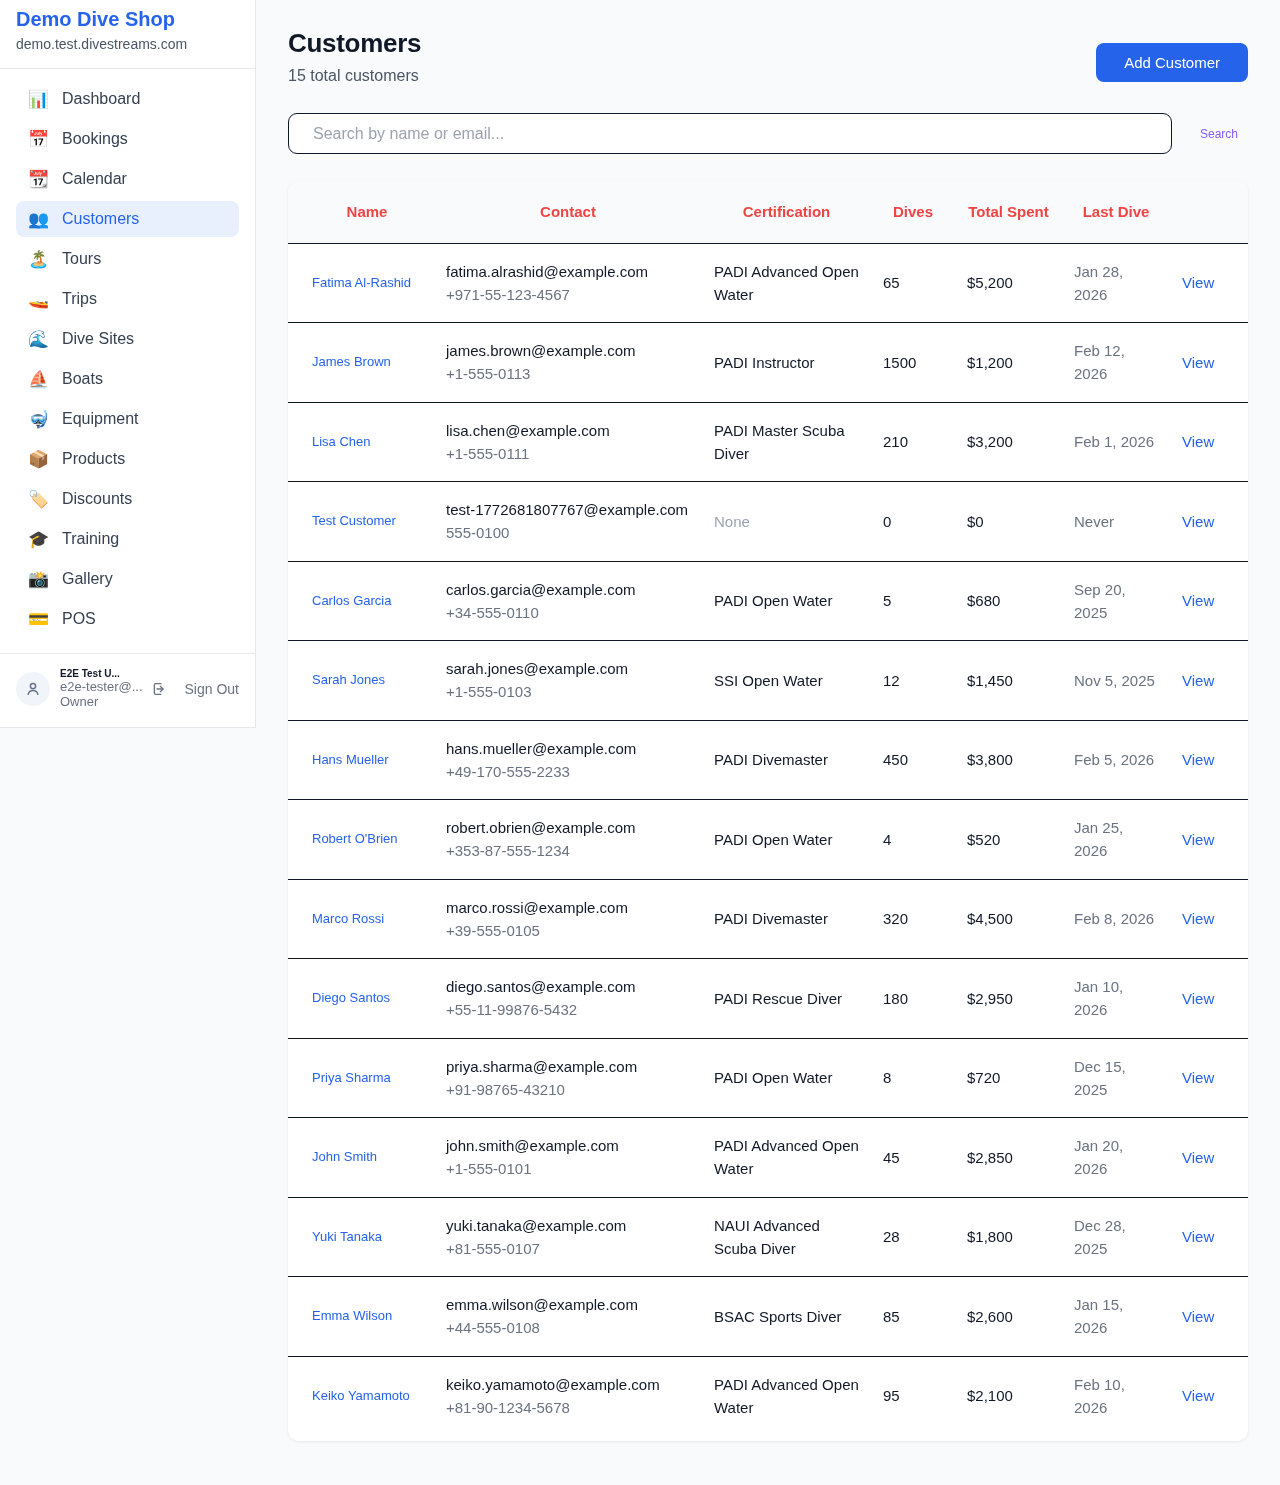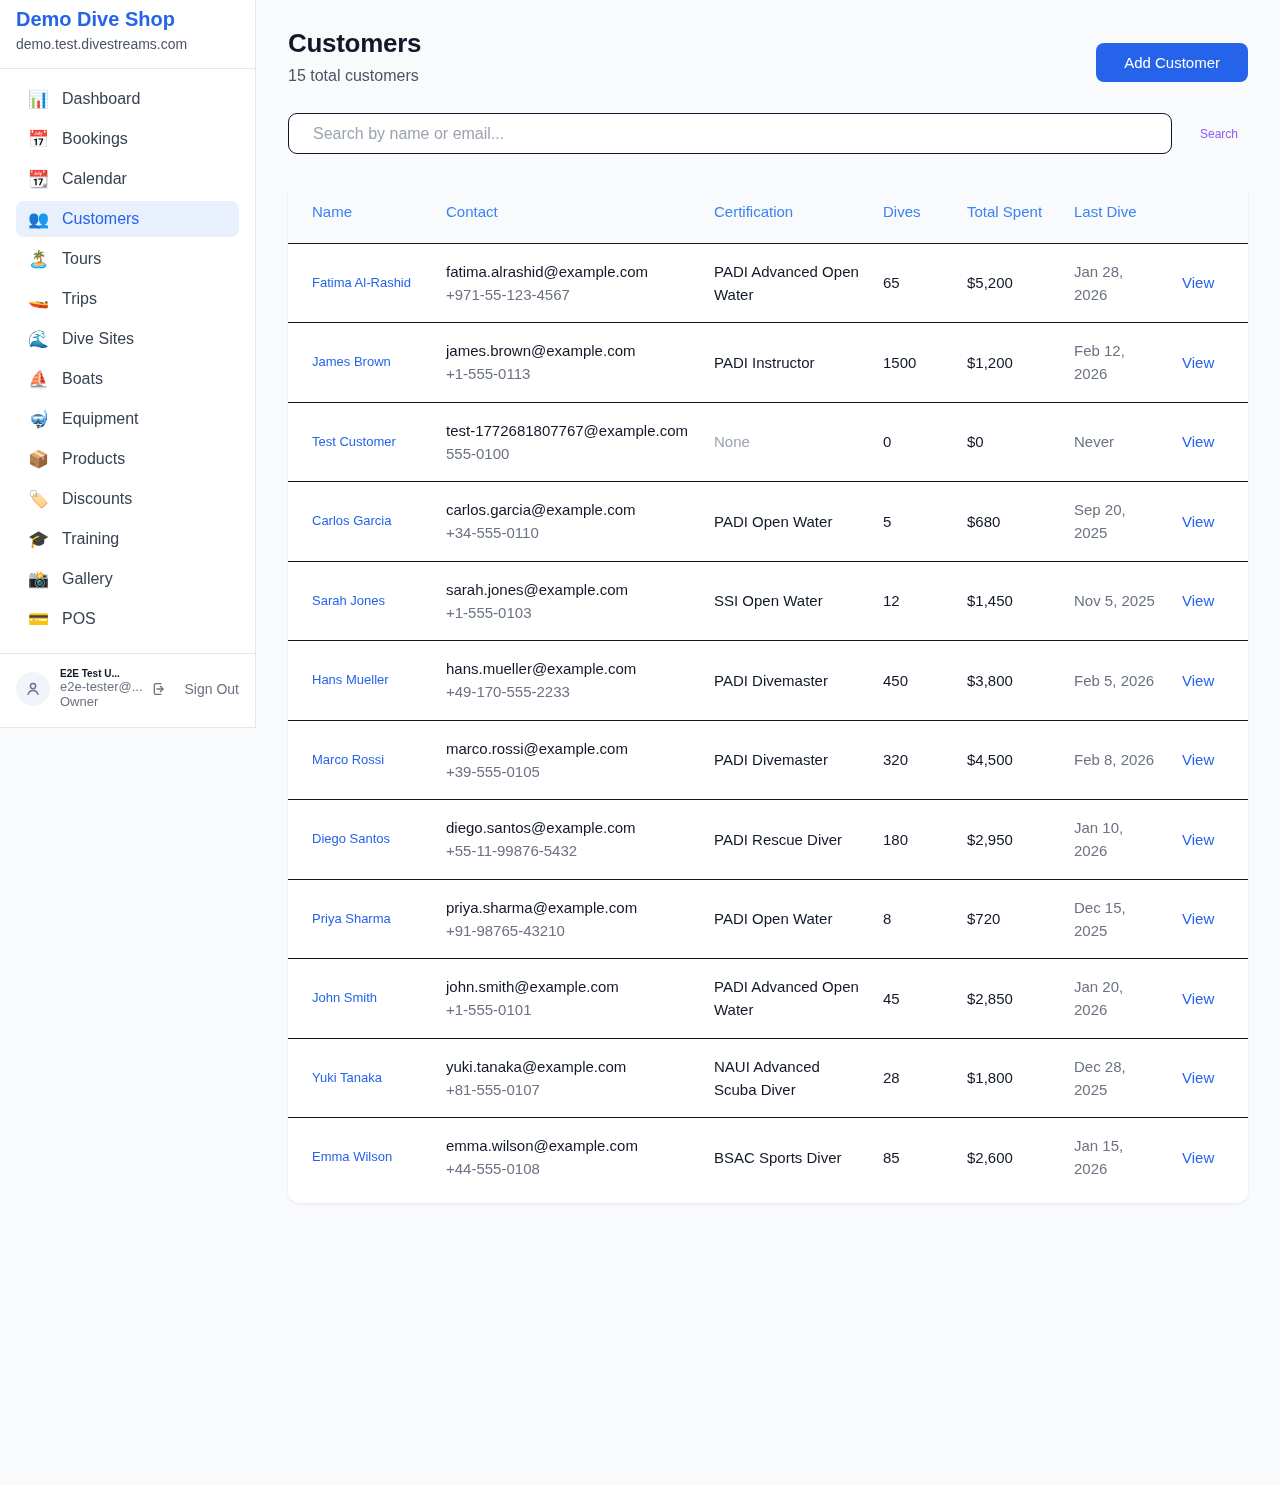--- a/index.html
+++ b/index.html
@@ -85,22 +85,22 @@
   .table-card {
     margin-top: 27px;
     background: #ffffff;
     border-radius: 12px;
     overflow: hidden;
     box-shadow: 0 1px 3px rgba(15, 23, 42, 0.08);
   }
   table { width: 100%; border-collapse: collapse; table-layout: fixed; }
   thead th {
     background: #f9fafb;
-    text-align: left;
-    font-size: 15px; font-weight: 400; color: #3b82f6;
+    text-align: center;
+    font-size: 15px; font-weight: 700; color: #ef4444;
     padding: 12px 12px;
     height: 62px;
     border-bottom: 1px solid #101828;
     vertical-align: middle;
   }
   thead th:first-child { padding-left: 24px; }
   tbody td {
     font-size: 15px;
     padding: 16px 12px;
     vertical-align: middle;
@@ -266,20 +266,32 @@
       <div class="cell-email">james.brown@example.com</div>
       <div class="cell-phone">+1-555-0113</div>
     </td>
     <td class="cell-cert">PADI Instructor</td>
     <td class="cell-dives">1500</td>
     <td class="cell-spent">$1,200</td>
     <td class="cell-date">Feb 12, 2026</td>
     <td class="cell-view">View</td>
   </tr>
           <tr>
+    <td class="cell-name">Lisa Chen</td>
+    <td>
+      <div class="cell-email">lisa.chen@example.com</div>
+      <div class="cell-phone">+1-555-0111</div>
+    </td>
+    <td class="cell-cert">PADI Master Scuba Diver</td>
+    <td class="cell-dives">210</td>
+    <td class="cell-spent">$3,200</td>
+    <td class="cell-date">Feb 1, 2026</td>
+    <td class="cell-view">View</td>
+  </tr>
+          <tr>
     <td class="cell-name">Test Customer</td>
     <td>
       <div class="cell-email">test-1772681807767@example.com</div>
       <div class="cell-phone">555-0100</div>
     </td>
     <td class="cell-cert muted">None</td>
     <td class="cell-dives">0</td>
     <td class="cell-spent">$0</td>
     <td class="cell-date">Never</td>
     <td class="cell-view">View</td>
@@ -314,20 +326,32 @@
       <div class="cell-email">hans.mueller@example.com</div>
       <div class="cell-phone">+49-170-555-2233</div>
     </td>
     <td class="cell-cert">PADI Divemaster</td>
     <td class="cell-dives">450</td>
     <td class="cell-spent">$3,800</td>
     <td class="cell-date">Feb 5, 2026</td>
     <td class="cell-view">View</td>
   </tr>
           <tr>
+    <td class="cell-name">Robert O'Brien</td>
+    <td>
+      <div class="cell-email">robert.obrien@example.com</div>
+      <div class="cell-phone">+353-87-555-1234</div>
+    </td>
+    <td class="cell-cert">PADI Open Water</td>
+    <td class="cell-dives">4</td>
+    <td class="cell-spent">$520</td>
+    <td class="cell-date">Jan 25, 2026</td>
+    <td class="cell-view">View</td>
+  </tr>
+          <tr>
     <td class="cell-name">Marco Rossi</td>
     <td>
       <div class="cell-email">marco.rossi@example.com</div>
       <div class="cell-phone">+39-555-0105</div>
     </td>
     <td class="cell-cert">PADI Divemaster</td>
     <td class="cell-dives">320</td>
     <td class="cell-spent">$4,500</td>
     <td class="cell-date">Feb 8, 2026</td>
     <td class="cell-view">View</td>
@@ -385,16 +409,28 @@
     <td>
       <div class="cell-email">emma.wilson@example.com</div>
       <div class="cell-phone">+44-555-0108</div>
     </td>
     <td class="cell-cert">BSAC Sports Diver</td>
     <td class="cell-dives">85</td>
     <td class="cell-spent">$2,600</td>
     <td class="cell-date">Jan 15, 2026</td>
     <td class="cell-view">View</td>
   </tr>
+          <tr>
+    <td class="cell-name">Keiko Yamamoto</td>
+    <td>
+      <div class="cell-email">keiko.yamamoto@example.com</div>
+      <div class="cell-phone">+81-90-1234-5678</div>
+    </td>
+    <td class="cell-cert">PADI Advanced Open Water</td>
+    <td class="cell-dives">95</td>
+    <td class="cell-spent">$2,100</td>
+    <td class="cell-date">Feb 10, 2026</td>
+    <td class="cell-view">View</td>
+  </tr>
         </tbody>
     </table>
   </div>
 </main>
 
 </body></html>

